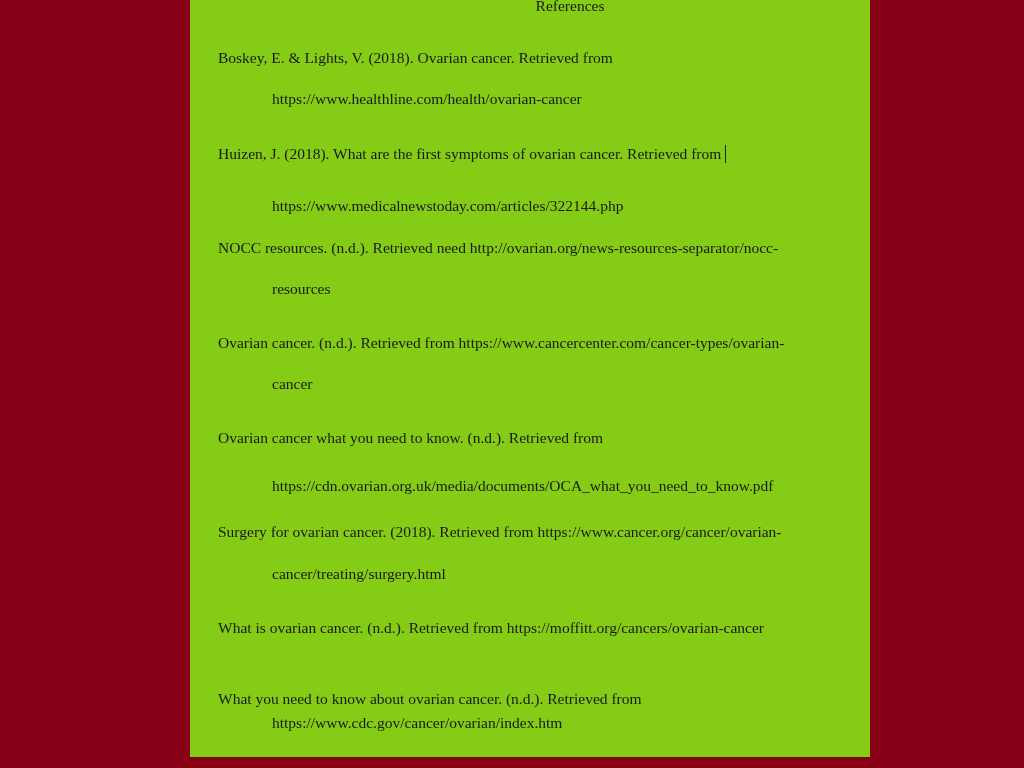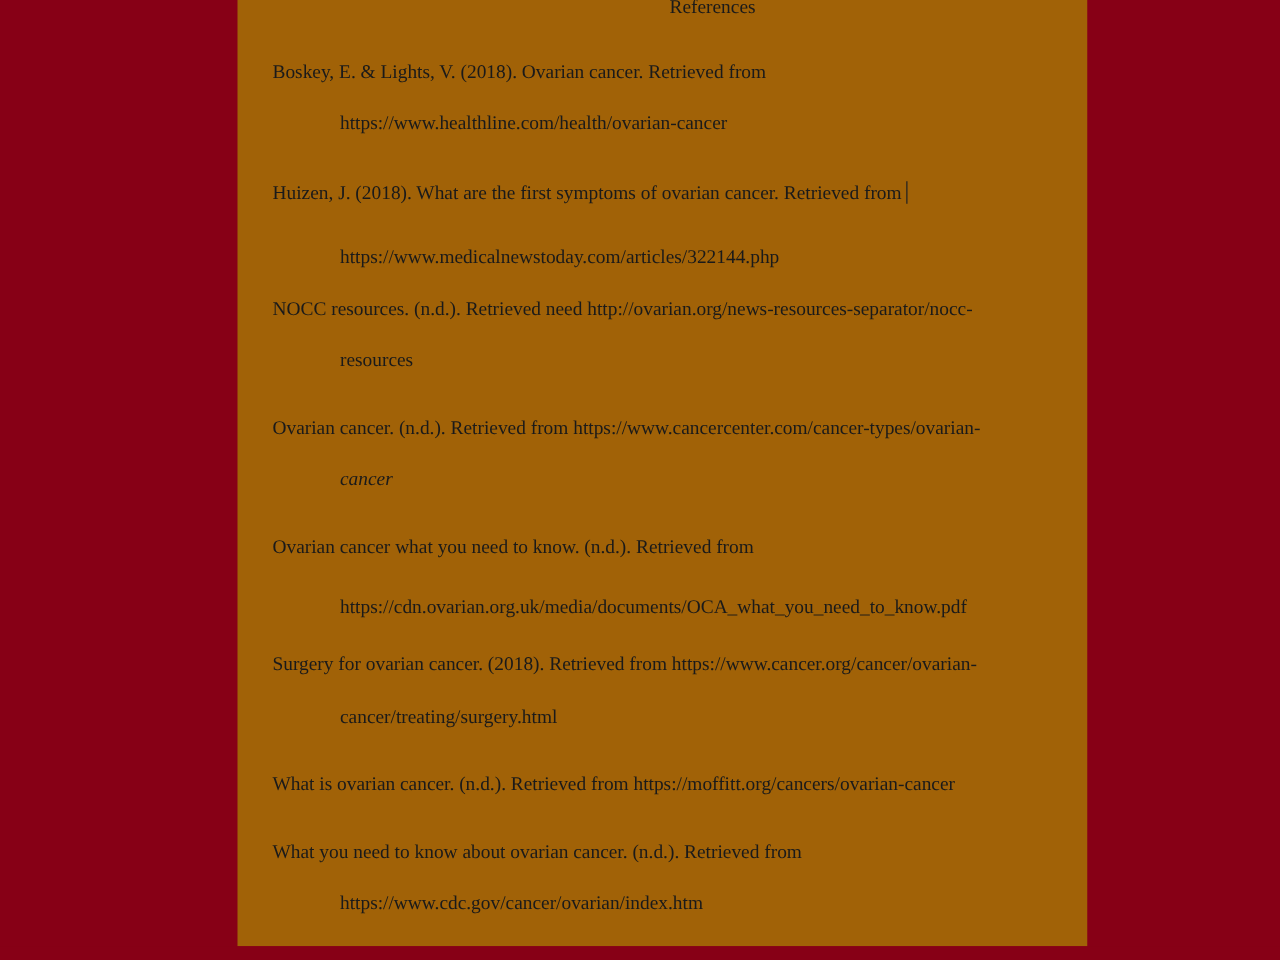--- a/index.html
+++ b/index.html
@@ -9,21 +9,21 @@
       height: 768px;
       overflow: hidden;
       background: #870016;
     }
     .page {
       position: absolute;
       left: 190px;
       top: 0;
       width: 680px;
       height: 757px;
-      background: #a16207;
+      background: #84cc16;
       overflow: visible;
     }
     .doc-text {
       font-family: "Liberation Serif", serif;
       font-size: 15.5px;
       color: #1a1a1a;
       white-space: nowrap;
       position: absolute;
       line-height: 1;
     }
@@ -76,37 +76,37 @@
     <div class="doc-text ref-line2" style="top:186px;margin-top:12px;">https://www.medicalnewstoday.com/articles/322144.php</div>
   </div>
 
   <div>
     <div class="doc-text ref-line1" style="top:240px;">NOCC resources. (n.d.). Retrieved need http://ovarian.org/news-resources-separator/nocc-</div>
     <div class="doc-text ref-line2" style="top:281px;">resources</div>
   </div>
 
   <div>
     <div class="doc-text ref-line1" style="top:335px;">Ovarian cancer. (n.d.). Retrieved from https://www.cancercenter.com/cancer-types/ovarian-</div>
-    <div class="doc-text ref-line2" style="top:376px;font-style:italic;">cancer</div>
+    <div class="doc-text ref-line2" style="top:376px;">cancer</div>
   </div>
 
   <div>
     <div class="doc-text ref-line1" style="top:430px;">Ovarian cancer what you need to know. (n.d.). Retrieved from</div>
     <div class="doc-text ref-line2" style="top:478px;">https://cdn.ovarian.org.uk/media/documents/OCA_what_you_need_to_know.pdf</div>
   </div>
 
   <div>
     <div class="doc-text ref-line1" style="top:524px;">Surgery for ovarian cancer. (2018). Retrieved from https://www.cancer.org/cancer/ovarian-</div>
     <div class="doc-text ref-line2" style="top:566px;text-align:center;">cancer/treating/surgery.html</div>
   </div>
 
   <div>
     <div class="doc-text ref-line1" style="top:620px;">What is ovarian cancer. (n.d.). Retrieved from https://moffitt.org/cancers/ovarian-cancer</div>
   </div>
 
   <div>
-    <div class="doc-text ref-line1" style="top:674px;">What you need to know about ovarian cancer. (n.d.). Retrieved from</div>
+    <div class="doc-text ref-line1" style="top:691px;">What you need to know about ovarian cancer. (n.d.). Retrieved from</div>
     <div class="doc-text ref-line2" style="top:715px;">https://www.cdc.gov/cancer/ovarian/index.htm</div>
   </div>
 </div>
 
 <div class="clip-right"></div>
 <div class="clip-bottom"></div>
 
 </body></html>

